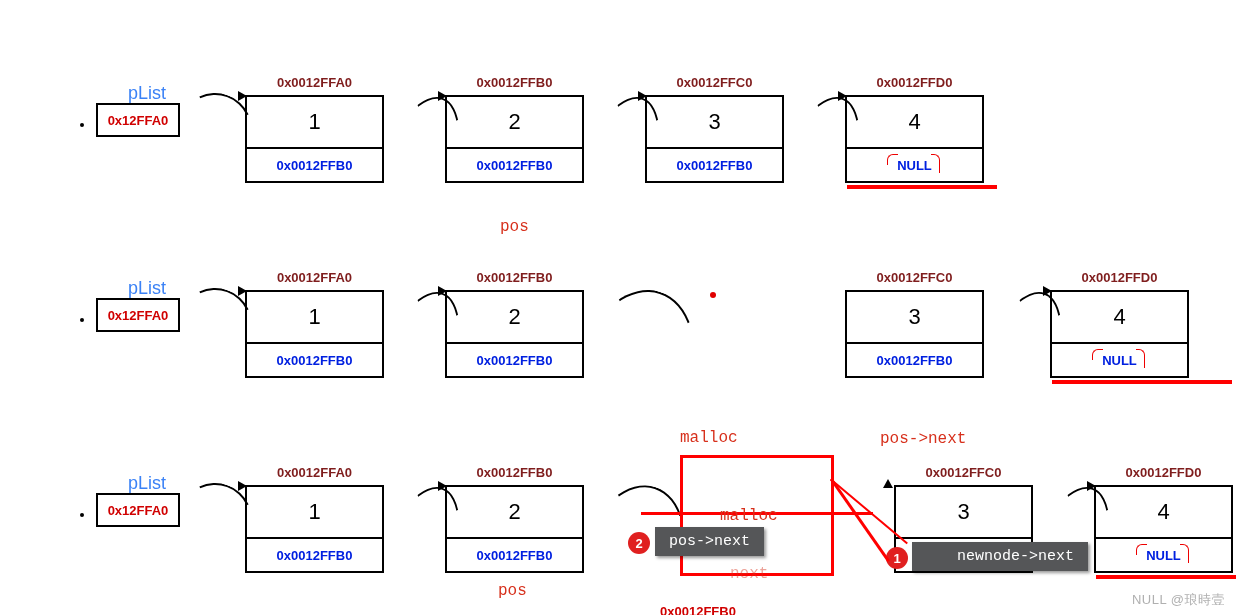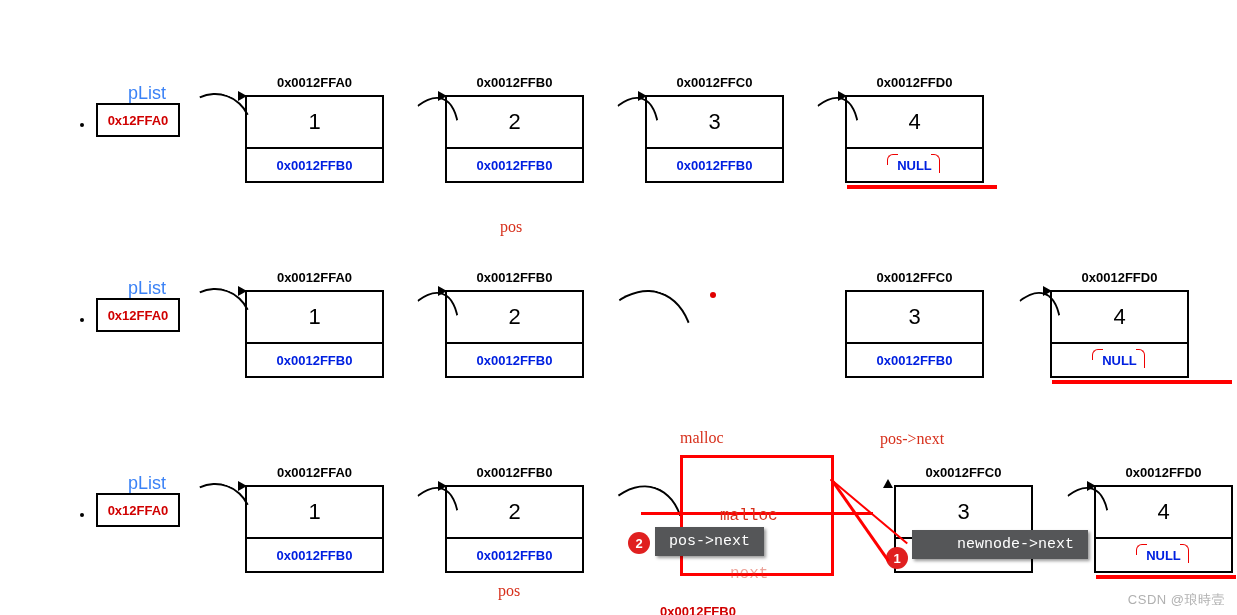--- a/index.html
+++ b/index.html
@@ -40,21 +40,21 @@
     border: 2px solid #000;
   }
   .node .addr {
     position: absolute;
     top: -22px;
     left: 0;
     width: 100%;
     text-align: center;
     font-size: 13px;
     font-weight: bold;
-    color: #000000;
+    color: #7f1d1d;
   }
   .node .data {
     height: 50px;
     border-bottom: 2px solid #000;
     display: flex;
     align-items: center;
     justify-content: center;
     font-size: 22px;
     color: #000;
   }
@@ -94,21 +94,21 @@
     right:-8px; top:-4px;
     width:8px;height:18px;
     border-right:1.5px solid #e00;
     border-top:1.5px solid #e00;
     border-radius:0 6px 0 0;
   }
   .red-label {
     position: absolute;
     color: #d7301c;
     font-size: 16px;
-    font-family: Liberation Serif, serif;
+    font-family: Liberation Mono, monospace;
   }
   .red-box {
     position: absolute;
     border: 3px solid #ff0000;
     background: transparent;
   }
   .red-text {
     position:absolute;
     color:#d7301c;
     font-family:"Courier New", monospace;
@@ -318,20 +318,20 @@
 </div>
 <div class="red-text" style="left:720px;top:487px;">malloc</div>
 <div class="red-text" style="left:730px;top:545px;opacity:.45;">next</div>
 
 <div class="red-label" style="left:498px;top:582px;">pos</div>
 
 <div class="step-badge" style="left:628px;top:532px;">2</div>
 <div class="dark-pill" style="left:655px;top:527px;">pos-&gt;next</div>
 
 <div class="step-badge" style="left:886px;top:547px;">1</div>
-<div class="dark-pill" style="left:912px;top:530px;padding-left:45px;">newnode-&gt;next</div>
+<div class="dark-pill" style="left:912px;top:542px;padding-left:45px;">newnode-&gt;next</div>
 
 <div class="reddiag" style="left:830px;top:480px;height:100px;transform:rotate(-35deg);"></div>
 <div class="reddiag" style="left:830px;top:480px;height:100px;transform:rotate(-50deg);width:2px;"></div>
 
 <div class="red-label" style="left:660px;top:604px;color:#d00000;font-weight:bold;font-family:Arial;font-size:13px;">0x0012FFB0</div>
 
-<div class="watermark">CSDN @琅時壹</div>
+<div class="watermark">NULL @琅時壹</div>
 
 </body></html>

